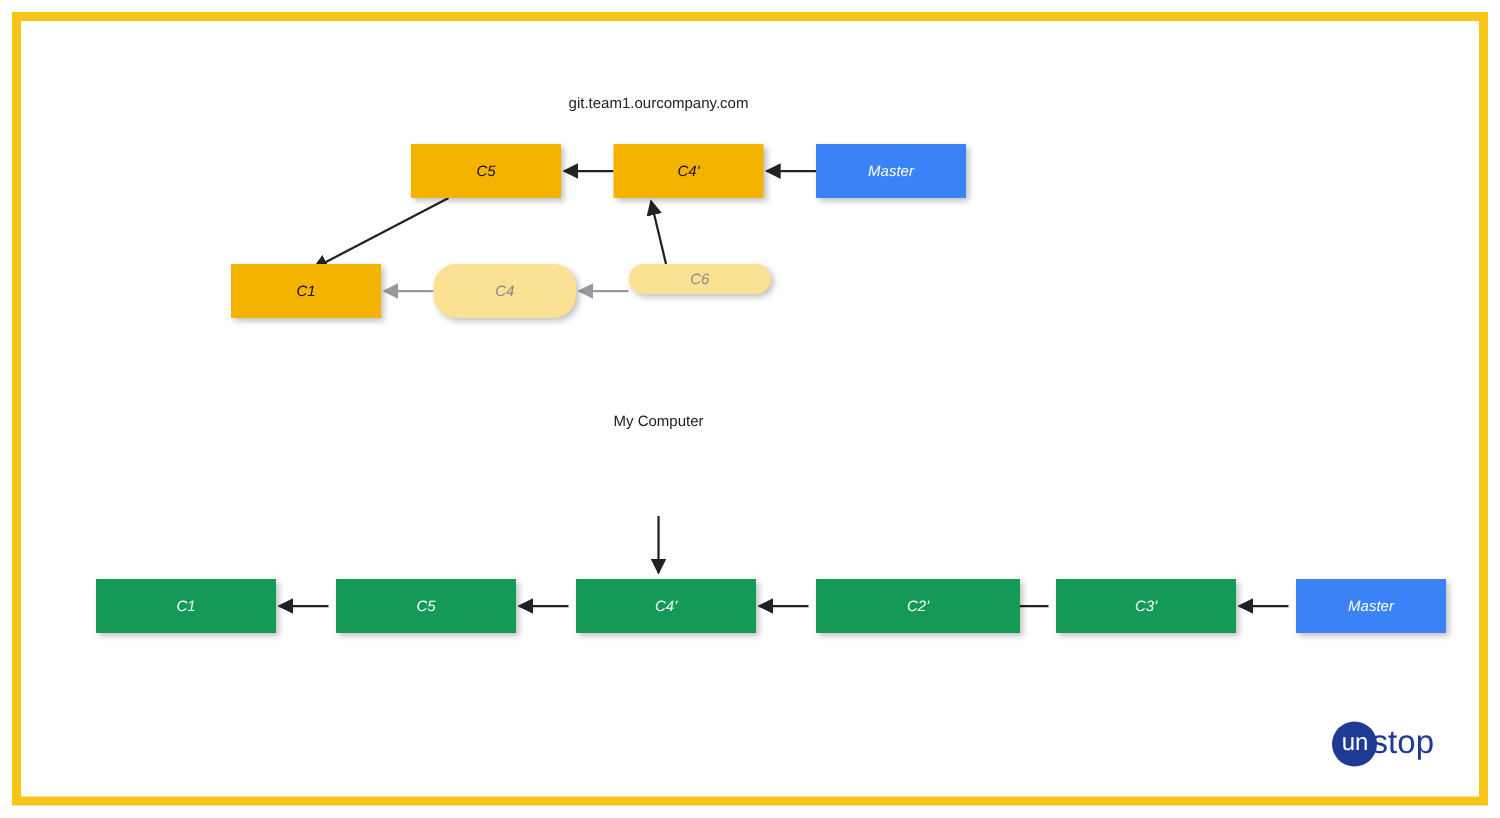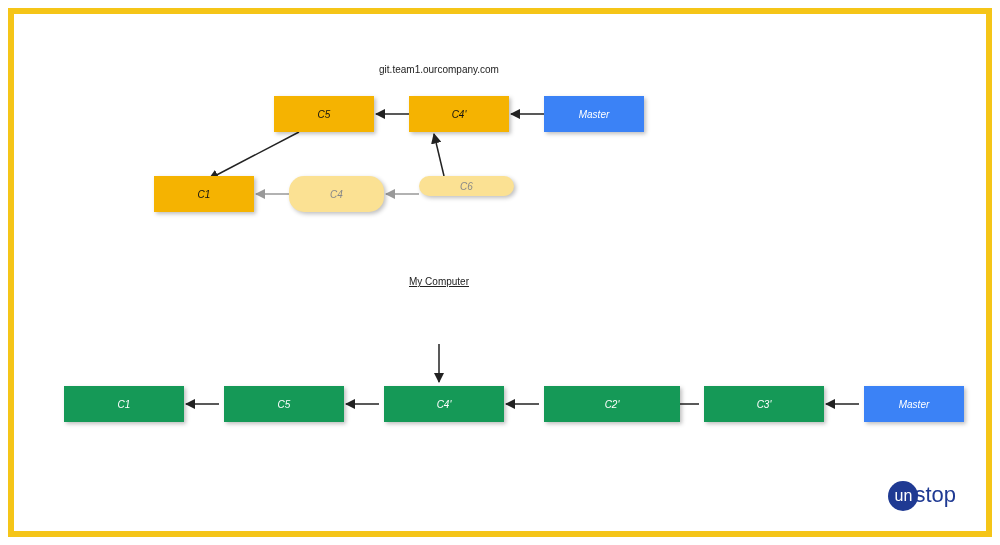--- a/index.html
+++ b/index.html
@@ -98,21 +98,21 @@
     <line x1="425" y1="330" x2="425" y2="368" stroke="#222" stroke-width="1.5" marker-end="url(#ah-dark)"></line>
 
     <line x1="205" y1="390" x2="172" y2="390" stroke="#222" stroke-width="1.5" marker-end="url(#ah-dark)"></line>
     <line x1="365" y1="390" x2="332" y2="390" stroke="#222" stroke-width="1.5" marker-end="url(#ah-dark)"></line>
     <line x1="525" y1="390" x2="492" y2="390" stroke="#222" stroke-width="1.5" marker-end="url(#ah-dark)"></line>
     <line x1="685" y1="390" x2="652" y2="390" stroke="#222" stroke-width="1.5" marker-end="url(#ah-dark)"></line>
     <line x1="845" y1="390" x2="812" y2="390" stroke="#222" stroke-width="1.5" marker-end="url(#ah-dark)"></line>
   </svg>
 
   <div class="title" style="left:300px; top:50px; width:250px;">git.team1.ourcompany.com</div>
-  <div class="title" style="left:350px; top:262px; width:150px;text-decoration:underline;">My Computer</div>
+  <div class="title" style="left:350px; top:262px; width:150px;">My Computer</div>
 
   <div class="node orange" style="left:260px; top:82px; width:100px; height:36px;">C5</div>
   <div class="node orange" style="left:395px; top:82px; width:100px; height:36px;">C4'</div>
   <div class="node blue" style="left:530px; top:82px; width:100px; height:36px;">Master</div>
 
   <div class="node orange" style="left:140px; top:162px; width:100px; height:36px;">C1</div>
   <div class="node orange-light" style="left:275px; top:162px; width:95px;  height:36px;">C4</div>
   <div class="node orange-light" style="left:405px; top:162px; width:95px;  height:20px;">C6</div>
 
 

